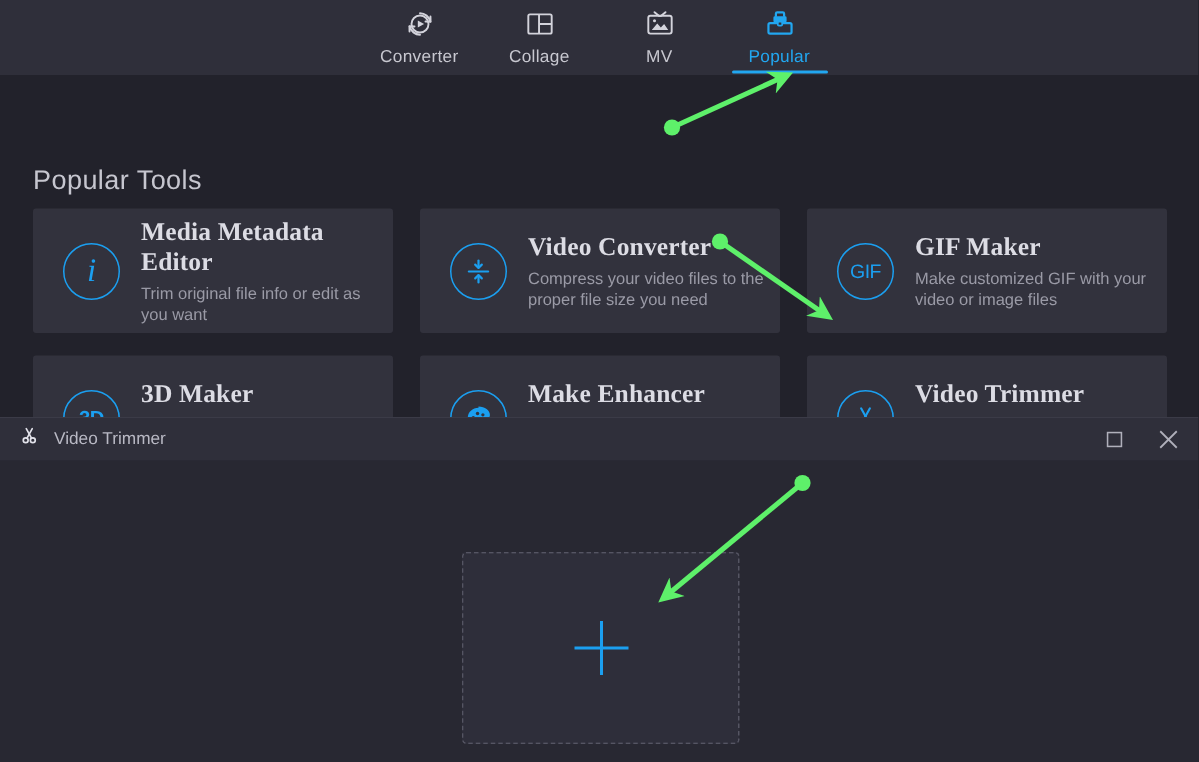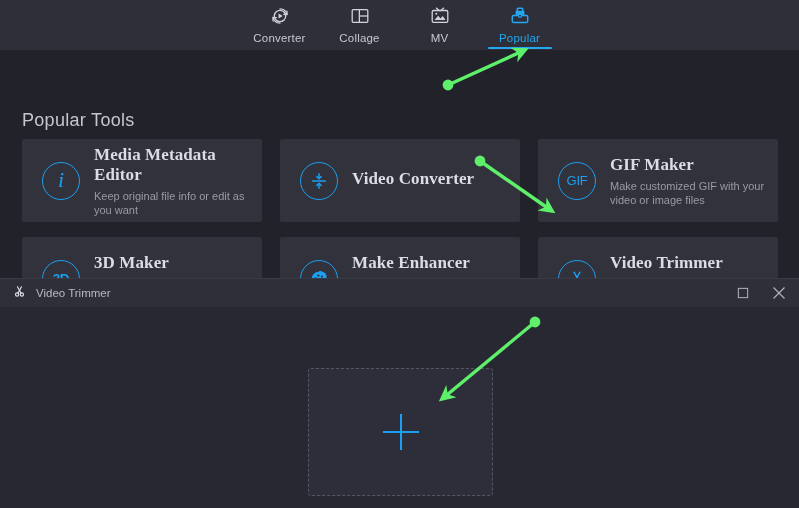--- a/index.html
+++ b/index.html
@@ -197,36 +197,37 @@
       <div class="section-title">Popular Tools</div>
 
       <div class="grid">
 
         <div class="tool-card">
           <div class="tool-icon">
             <span class="i-text">i</span>
           </div>
           <div class="tool-text">
             <div class="tool-title">Media Metadata Editor</div>
-            <div class="tool-desc">Keep original file info or edit as you want</div>
+            <div class="tool-desc">Trim original file info or edit as you want</div>
           </div>
         </div>
 
         <div class="tool-card">
           <div class="tool-icon">
             <svg width="22" height="22" viewBox="0 0 24 24" fill="none" stroke="#1b9ff0" stroke-width="1.6" stroke-linecap="round" stroke-linejoin="round">
               <line x1="5" y1="12" x2="19" y2="12"></line>
               <path d="M12 4 V9"></path>
                 <path d="M9.6 7 L12 9.4 L14.4 7"></path>
               <path d="M12 20 V15"></path>
                 <path d="M9.6 17 L12 14.6 L14.4 17"></path>
             </svg>
           </div>
           <div class="tool-text">
             <div class="tool-title">Video Converter</div>
+            <div class="tool-desc">Compress your video files to the proper file size you need</div>
           </div>
         </div>
 
         <div class="tool-card">
           <div class="tool-icon">
             <span class="gif-text">GIF</span>
           </div>
           <div class="tool-text">
             <div class="tool-title">GIF Maker</div>
             <div class="tool-desc">Make customized GIF with your video or image files</div>

